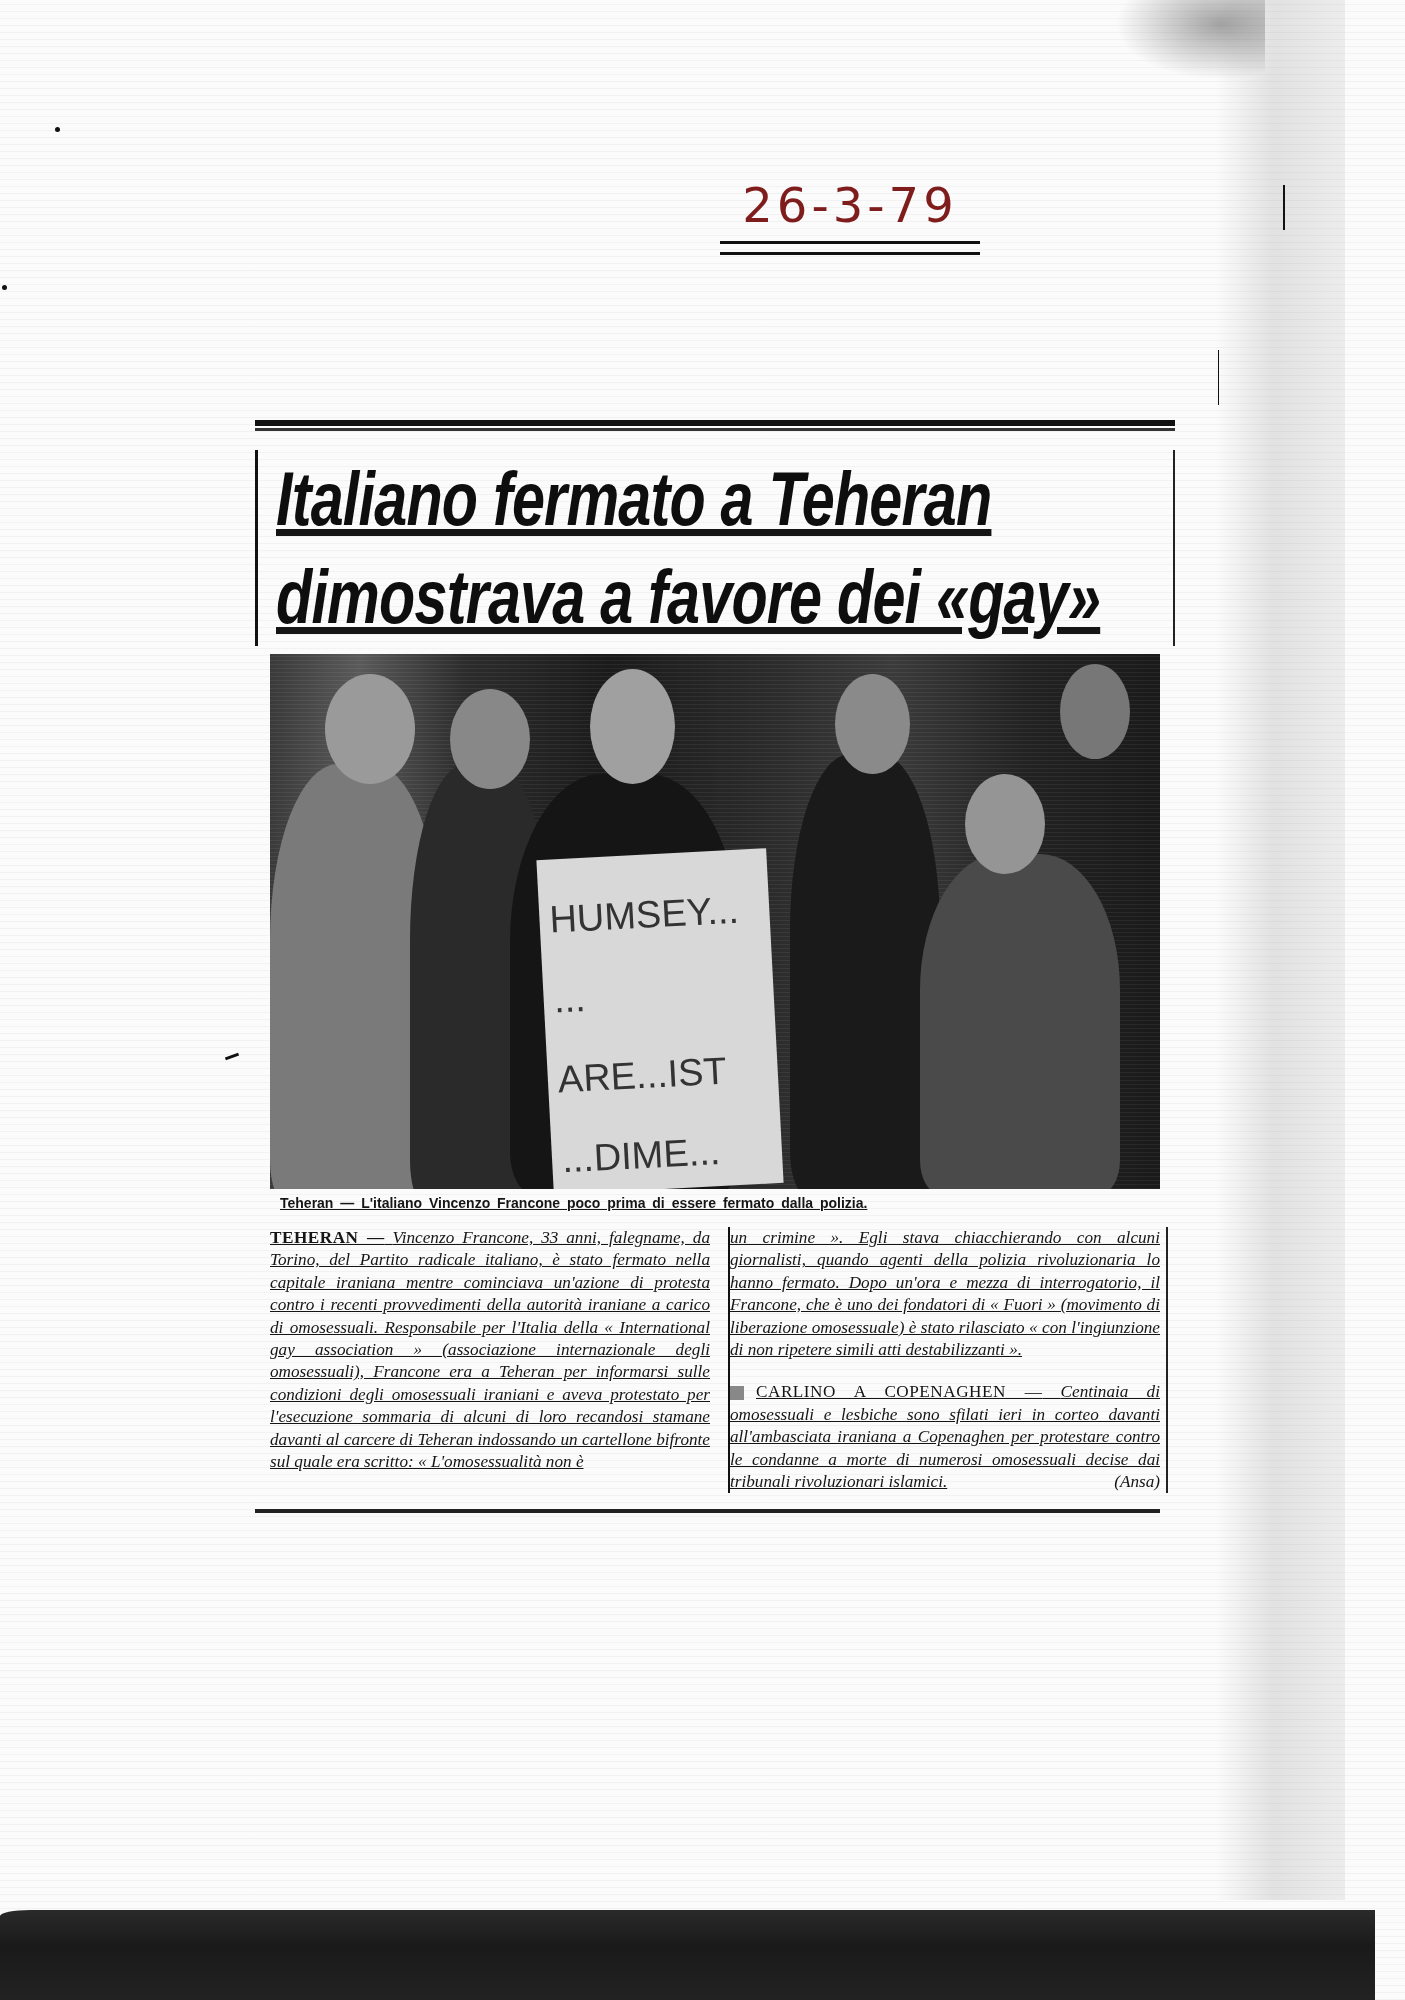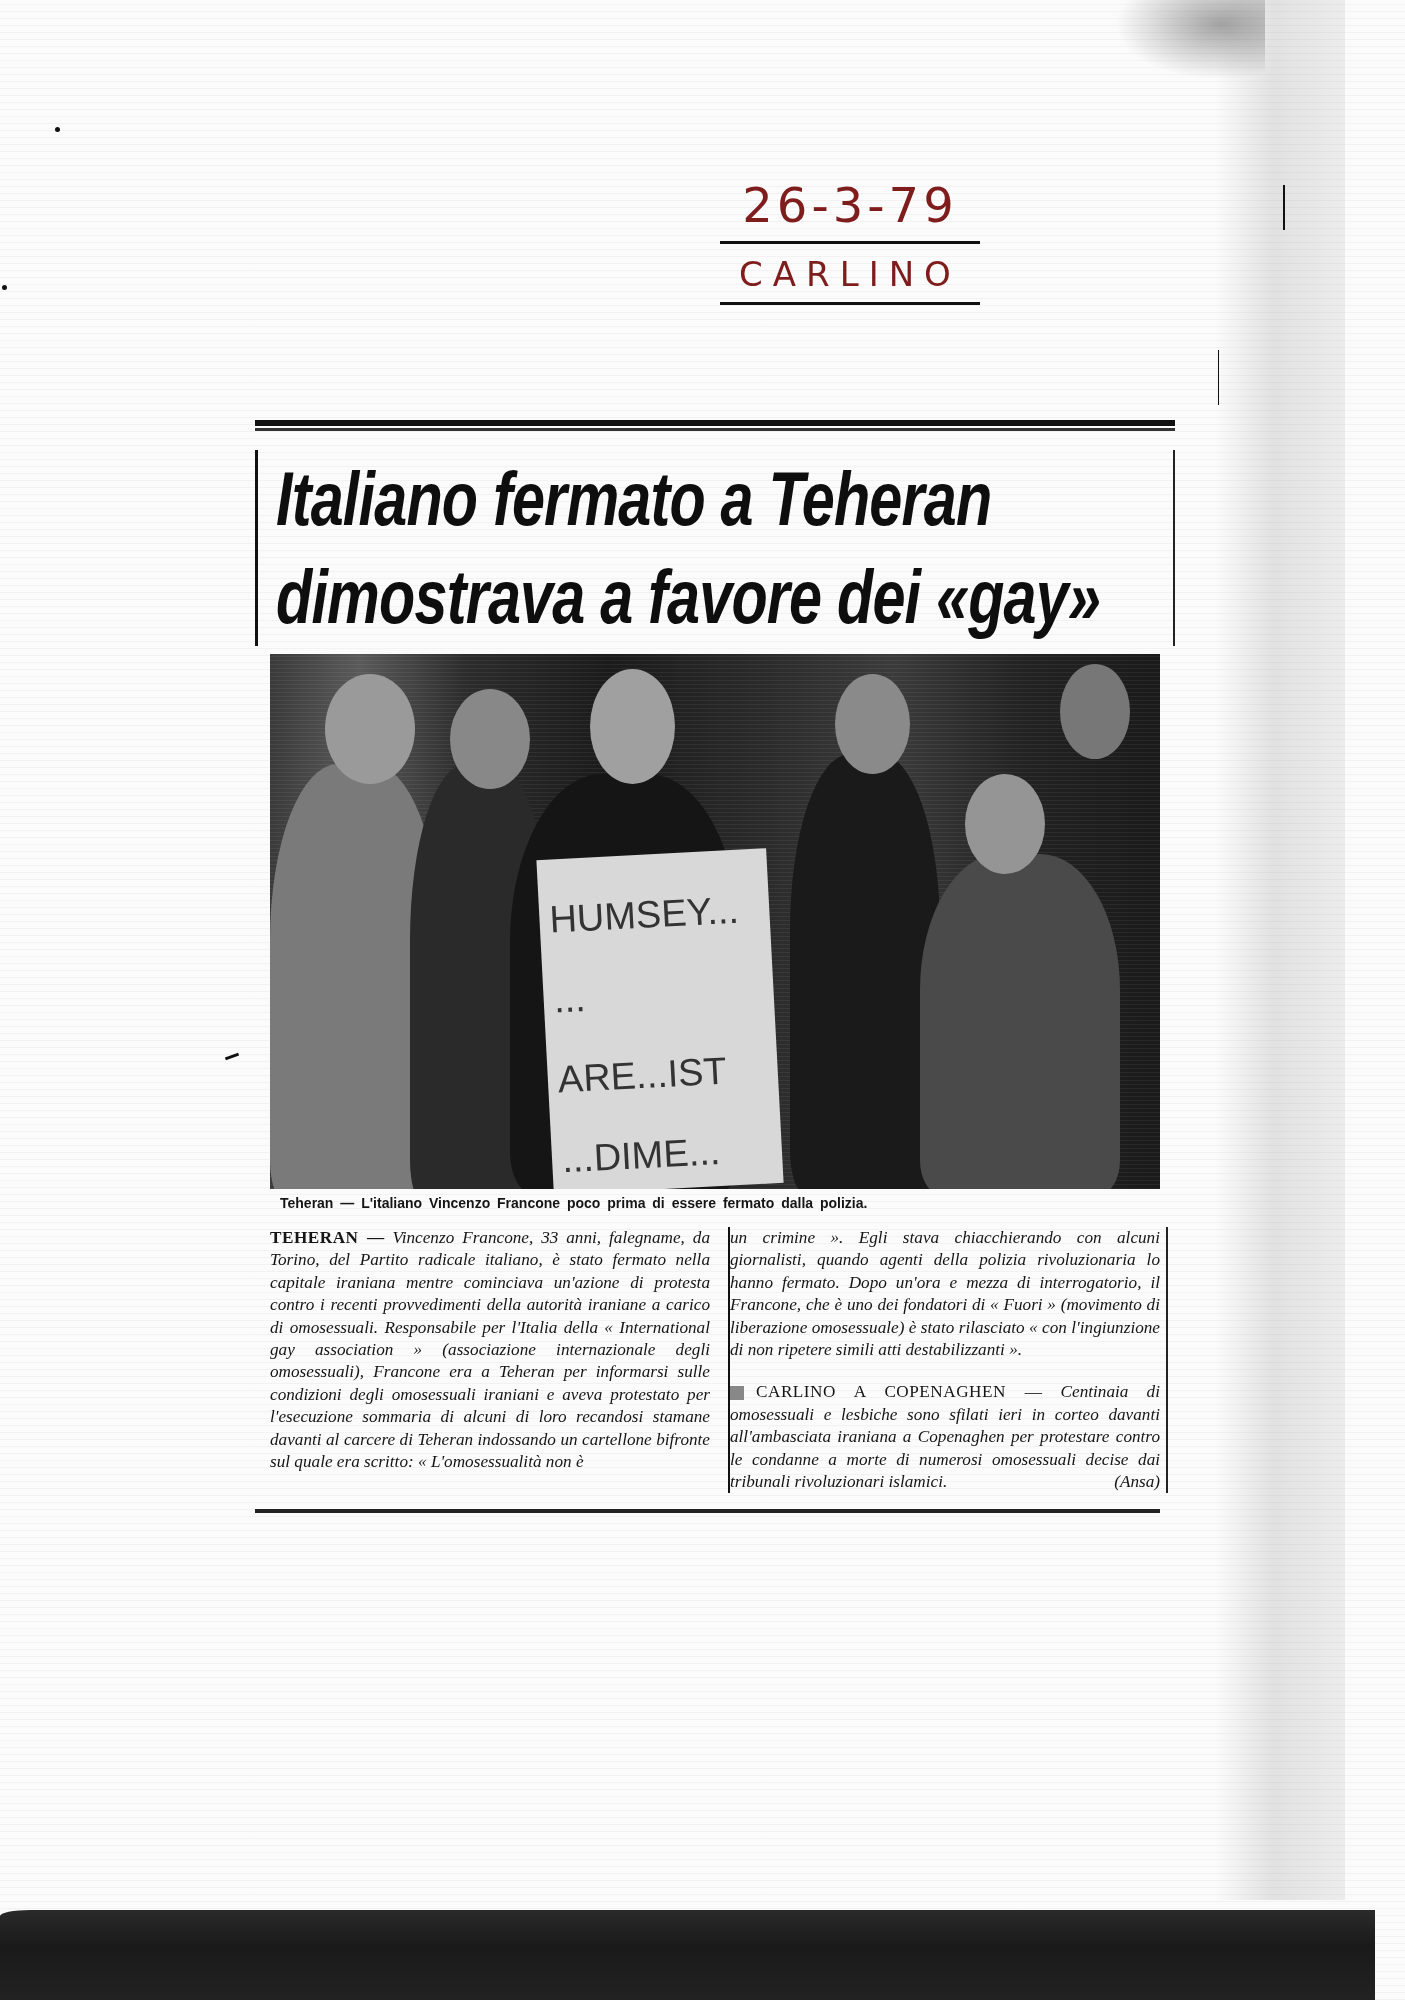--- a/index.html
+++ b/index.html
@@ -31,21 +31,21 @@
     }
     .handwritten {
       position: absolute; left: 720px; top: 175px; width: 260px;
       text-align: center; font-family: "DejaVu Sans", sans-serif; color: #7f1d1d;
     }
     .hw-date { font-size: 48px; letter-spacing: 4px; line-height: 60px; }
     .hw-rule { height: 3px; background: #111; margin: 6px 0 8px 0; }
     .hw-source { font-size: 34px; letter-spacing: 10px; line-height: 44px; }
 
     .clip {
-      position: absolute; left: 255px; top: 420px; width: 920px;
+      position: absolute; left: 255px; top: 420px; width: 920px; text-decoration: underline;
     }
     .clip-top-rule { height: 6px; background: #111; border-bottom: 2px solid #fbfbfb; box-shadow: 0 3px 0 #333; }
     .headline-box {
       border-left: 3px solid #111; border-right: 2px solid #222;
       margin-top: 22px; padding: 0 12px 0 18px;
     }
     .headline {
       font-family: "Liberation Sans", sans-serif; font-weight: 700; font-style: italic;
       font-size: 76px; line-height: 98px; letter-spacing: -1px; color: #0e0e0e;
       transform: scaleX(0.78); transform-origin: left center; white-space: nowrap;
@@ -94,21 +94,20 @@
 
 <div class="margin-mark" style="left:55px;top:127px;width:5px;height:5px;border-radius:50%;"></div>
 <div class="margin-mark" style="left:2px;top:285px;width:5px;height:5px;border-radius:50%;"></div>
 <div class="margin-mark" style="left:1283px;top:185px;width:2px;height:45px;"></div>
 <div class="margin-mark" style="left:1218px;top:350px;width:1px;height:55px;"></div>
 <div class="margin-mark" style="left:225px;top:1055px;width:14px;height:3px;transform:rotate(-20deg);"></div>
 
 <div class="handwritten">
   <div class="hw-date">26-3-79</div>
   <div class="hw-rule"></div>
-  <div class="hw-source">CARLINO</div>
   <div class="hw-rule"></div>
 </div>
 
 <div class="clip">
   <div class="clip-top-rule"></div>
 
   <div class="headline-box">
     <div class="headline">Italiano fermato a Teheran</div>
     <div class="headline">dimostrava a favore dei «gay»</div>
   </div>

